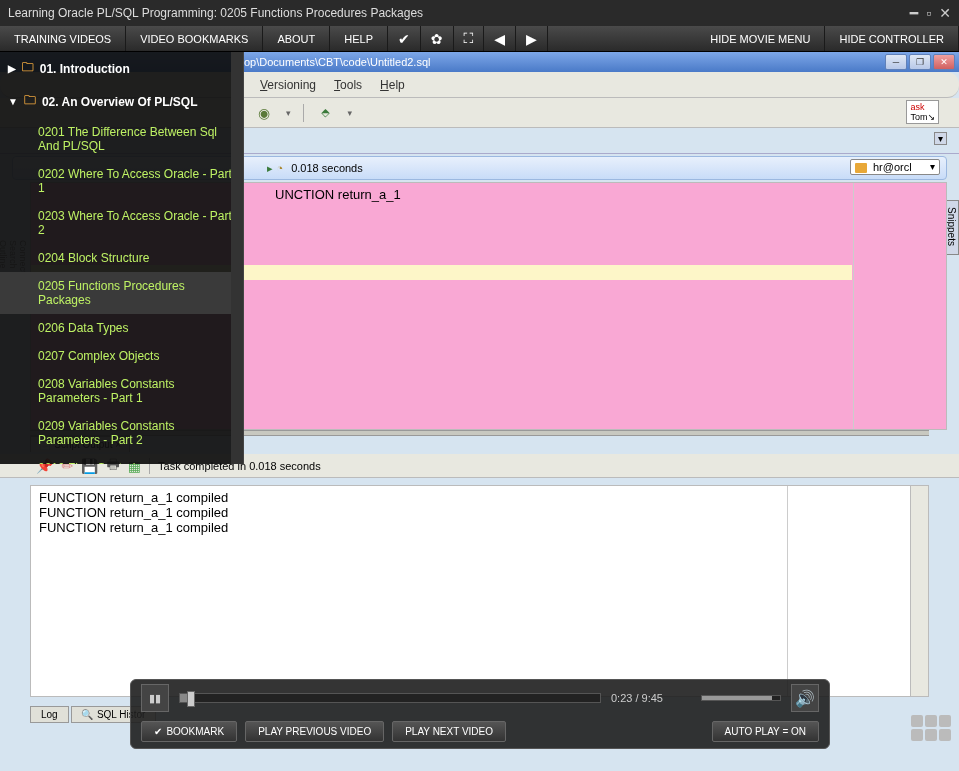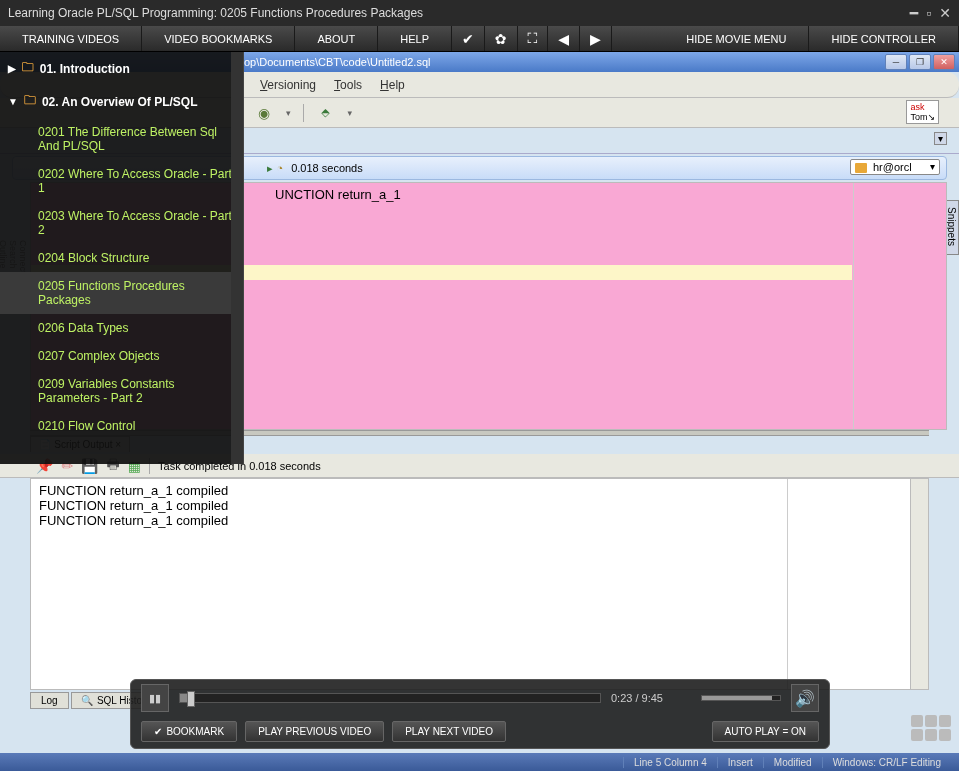--- a/index.html
+++ b/index.html
@@ -4,21 +4,21 @@
 <style>
 * { margin: 0; padding: 0; box-sizing: border-box; font-family: Arial, sans-serif; }
 body { width: 959px; height: 771px; background: #000; overflow: hidden; position: relative; }
 
 .titlebar { background: #2a2a2a; color: #ddd; height: 26px; display: flex; align-items: center; padding: 0 8px; font-size: 12px; }
 .titlebar-text { flex: 1; }
 .titlebar-btns { display: flex; gap: 8px; color: #ccc; font-size: 14px; }
 .titlebar-btns span { cursor: pointer; }
 
 .menubar { background: linear-gradient(#4a4a4a, #2a2a2a); height: 26px; display: flex; align-items: center; color: #fff; font-size: 11px; border-bottom: 1px solid #000; }
-.menu-item { padding: 0 22px; height: 100%; display: flex; align-items: center; border-right: 1px solid #1a1a1a; cursor: pointer; }
+.menu-item { padding: 0 14px; height: 100%; display: flex; align-items: center; border-right: 1px solid #1a1a1a; cursor: pointer; }
 .menu-spacer { flex: 1; }
 .icon-btn { padding: 0 10px; height: 100%; display: flex; align-items: center; cursor: pointer; font-size: 14px; border-right: 1px solid #1a1a1a; }
 
 .main-area { display: flex; height: calc(100% - 52px); position: relative; }
 
 .sidebar { width: 244px; background: rgba(15,15,15,0.93); color: #ccc; font-size: 12px; position: absolute; left: 0; top: 0; z-index: 50; height: 412px; overflow-y: auto; border-right: 1px solid #444; }
 .sidebar-header { display: flex; align-items: center; padding: 6px 8px; font-weight: bold; font-size: 12px; color: #fff; }
 .arrow-icon { margin-right: 6px; font-size: 10px; }
 .folder-icon { margin-right: 6px; color: #e8a33d; }
 .sidebar ul { list-style: none; }
@@ -63,21 +63,21 @@
 
 .splitter { height: 6px; background: #c8c8c0; border-top: 1px solid #999; border-bottom: 1px solid #999; margin: 0 30px; }
 
 .output-tabs { height: 18px; font-size: 10px; padding-left: 30px; }
 .output-tab { display: inline-block; padding: 2px 8px; background: #e0e0d8; border: 1px solid #999; border-bottom: none; }
 
 .output-toolbar { background: #e8e8e0; height: 24px; display: flex; align-items: center; padding-left: 36px; gap: 8px; font-size: 11px; border-bottom: 1px solid #bbb; }
 .ot-icon { font-size: 14px; cursor: pointer; }
 .ot-sep { width: 1px; height: 16px; background: #aaa; }
 
-.output-area { background: #fff; margin: 0 30px; height: 212px; font-family: 'Courier New', monospace; font-size: 13px; padding: 4px 8px; border: 1px solid #bbb; position: relative; overflow: hidden; }
+.output-area { background: #fff; margin: 7px 30px; height: 212px; font-family: 'Courier New', monospace; font-size: 13px; padding: 4px 8px; border: 1px solid #bbb; position: relative; overflow: hidden; }
 .output-area pre { white-space: pre; }
 .output-ruler { position: absolute; right: 140px; top: 0; bottom: 0; width: 1px; background: #ccc; }
 .output-scroll { position: absolute; right: 0; top: 0; bottom: 0; width: 18px; background: #e8e8e0; border-left: 1px solid #bbb; }
 
 .bottom-tabs { height: 20px; display: flex; align-items: center; font-size: 10px; padding-left: 30px; gap: 2px; background: #d6e4f0; }
 .bt-tab { padding: 2px 10px; background: #e0e0d8; border: 1px solid #999; cursor: pointer; }
 
 .statusbar { position: absolute; bottom: 0; left: 0; right: 0; height: 18px; background: linear-gradient(#5a7ab8, #3a5a98); color: #ddd; font-size: 10px; display: flex; align-items: center; padding: 0 8px; }
 .sb-item { padding: 0 10px; border-left: 1px solid #6080b8; }
 .sb-spacer { flex: 1; }
@@ -143,20 +143,21 @@
       <span>02. An Overview Of PL/SQL</span>
     </div>
     <ul>
       <li>0201 The Difference Between Sql And PL/SQL</li>
       <li>0202 Where To Access Oracle - Part 1</li>
       <li>0203 Where To Access Oracle - Part 2</li>
       <li>0204 Block Structure</li>
       <li class="sel">0205 Functions Procedures Packages</li>
       <li>0206 Data Types</li>
       <li>0207 Complex Objects</li>
+      <li>0208 Variables Constants Parameters - Part 1</li>
       <li>0209 Variables Constants Parameters - Part 2</li>
       <li>0210 Flow Control</li>
 
     </ul>
     <div class="menu-scrollbar"></div>
   </div>
 
   <div class="content-bg">
     <div class="app-titlebar">
       <span class="app-titlebar-text">op\Documents\CBT\code\Untitled2.sql</span>
@@ -223,27 +224,20 @@
       <pre>FUNCTION return_a_1 compiled
 FUNCTION return_a_1 compiled
 FUNCTION return_a_1 compiled</pre>
     </div>
 
     <div class="bottom-tabs">
       <div class="bt-tab">Log</div>
       <div class="bt-tab">🔍 <span>SQL Histor</span></div>
     </div>
 
-    <div class="statusbar">
-      <div class="sb-spacer"></div>
-      <div class="sb-item">Line 5 Column 4</div>
-      <div class="sb-item">Insert</div>
-      <div class="sb-item">Modified</div>
-      <div class="sb-item">Windows: CR/LF  Editing</div>
-    </div>
 
     <div class="left-tabs">
       <div class="left-tab">Connections</div>
       <div class="left-tab">Search</div>
       <div class="left-tab">Outline</div>
 
     </div>
 
     <div class="gray-squares">
       <div></div>

